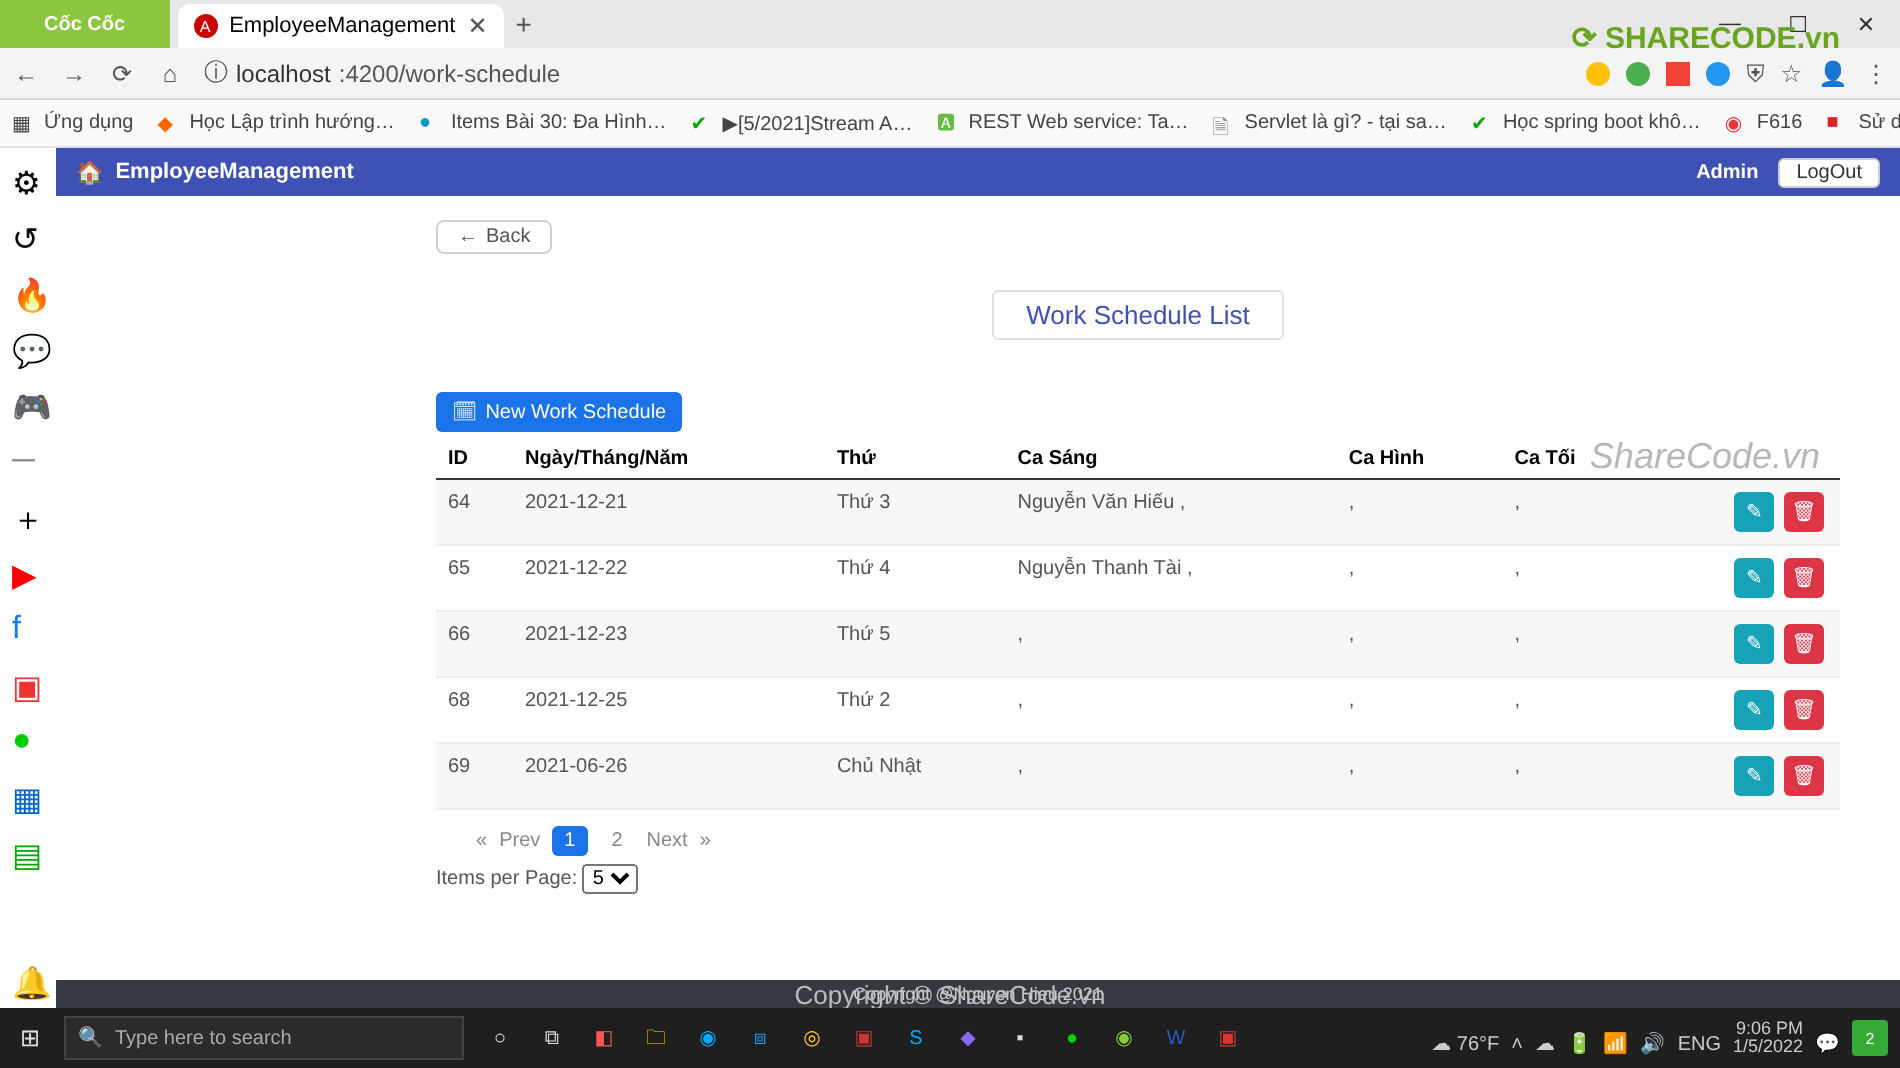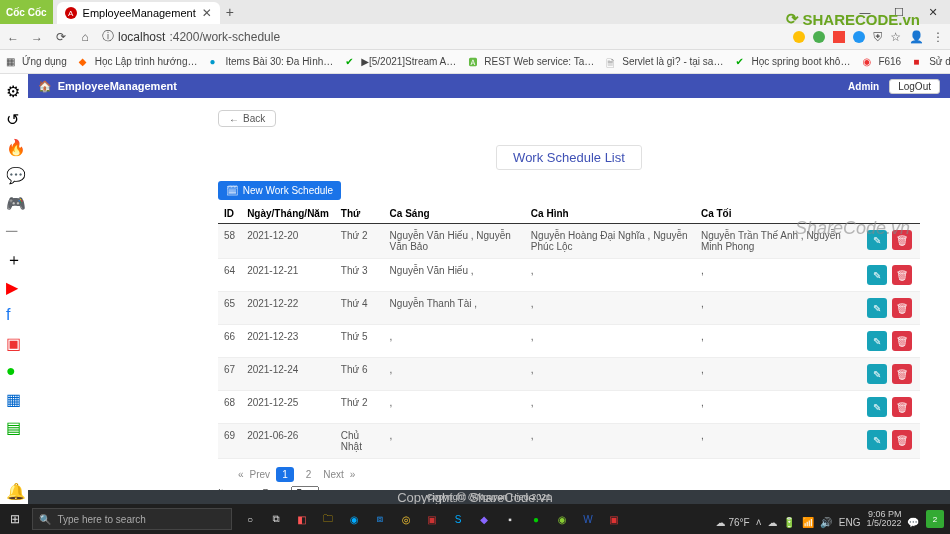--- a/index.html
+++ b/index.html
@@ -1,20 +1,20 @@
 <!DOCTYPE html>
 <html><head>
 <meta charset="utf-8">
 <style>
   * { margin: 0; padding: 0; box-sizing: border-box; font-family: "Segoe UI", Arial, sans-serif; }
   body { width: 950px; height: 534px; overflow: hidden; background: #fff; position: relative; }
 
   
   .titlebar { height: 24px; background: #e8e8e8; display: flex; align-items: stretch; font-size: 11px; }
-  .coccoc { background: #8bc63f; color: #fff; font-weight: bold; padding: 0 6px; display: flex; align-items: center; font-size: 10px; }
+  .coccoc { background: #8bc63f; color: #fff; font-weight: bold; padding: 0 22px; display: flex; align-items: center; font-size: 10px; }
   .tab { background: #fff; border-top-left-radius: 6px; border-top-right-radius: 6px; display: flex; align-items: center; padding: 0 8px; margin: 2px 0 0 4px; font-size: 11px; gap: 6px; }
   .tab .fav { width: 12px; height: 12px; background:#c00; border-radius:50%; color:#fff; font-size:8px; display:flex;align-items:center;justify-content:center;}
   .tab .close { font-size: 12px; color: #555; cursor:pointer;}
   .newtab { color:#555; padding:0 6px; display:flex;align-items:center;font-size:14px;}
   .winctrl { margin-left:auto; display:flex; }
   .winctrl div { width:34px; display:flex; align-items:center; justify-content:center; color:#333; font-size:11px;}
 
   
   .addrbar { height: 26px; background:#f4f4f4; border-bottom:1px solid #ddd; display:flex; align-items:center; padding:0 6px; gap:10px; font-size:12px; color:#555;}
   .addrbar .ico { width:14px; text-align:center; cursor:pointer;}
@@ -37,21 +37,21 @@
   
   .apphdr { position:absolute; left:28px; right:0; top:74px; height:24px; background:#3f51b5; color:#fff; display:flex; align-items:center; padding:0 10px; font-size:11px;}
   .apphdr .home { margin-right:6px; }
   .apphdr .title { font-weight:600; }
   .apphdr .admin { margin-left:auto; font-weight:600; font-size:10px;}
   .apphdr .logout { background:#fff; color:#333; border:1px solid #ccc; border-radius:3px; padding:1px 8px; font-size:10px; margin-left:10px; cursor:pointer;}
 
   
   .content { position:absolute; left:28px; right:0; top:98px; bottom:40px; overflow:auto; padding:10px 30px 0 190px;}
   .backbtn { border:1px solid #d0d0d0; border-radius:4px; background:#fff; color:#555; font-size:10px; padding:2px 10px; cursor:pointer; display:inline-flex; align-items:center; gap:4px;}
-  .card-title { border:1px solid #e0e0e0; border-radius:3px; padding:4px 16px; color:#3f51b5; font-size:13px; display:inline-block; margin:18px auto 10px;}
+  .card-title { border:1px solid #e0e0e0; border-radius:3px; padding:4px 16px; color:#3f51b5; font-size:13px; display:inline-block; margin:18px auto 26px;}
   .center { text-align:center;}
   .watermark1 { position:absolute; right:40px; top:120px; color:#888; font-size:18px; font-style:italic; opacity:.6; pointer-events:none;}
   .watermark2 { position:absolute; left:0;right:0; top:490px; text-align:center; color:#bbb; font-size:13px; pointer-events:none;}
   .watermarkLogo { position:absolute; right:30px; top:10px; font-size:15px; font-weight:bold; color:#6aa520; display:flex; align-items:center; gap:4px;}
   .newbtn { background:#1a73e8; color:#fff; border:none; border-radius:3px; font-size:10px; padding:4px 8px; cursor:pointer; display:inline-flex; align-items:center; gap:4px;}
 
   table { width:100%; border-collapse:collapse; font-size:10px; margin-top:4px;}
   thead th { text-align:left; font-weight:700; padding:4px 6px; border-bottom:1px solid #333;}
   tbody td { padding:6px 6px; border-bottom:1px solid #eee; vertical-align:top; color:#555;}
   tbody tr:nth-child(odd){ background:#f7f7f7;}
@@ -214,32 +214,20 @@
         <th>Ngày/Tháng/Năm</th>
         <th>Thứ</th>
         <th>Ca Sáng</th>
         <th>Ca Hình</th>
         <th>Ca Tối</th>
         <th></th>
       </tr>
     </thead>
     <tbody id="tbody">
         <tr>
-          <td>58</td>
-          <td>2021-12-20</td>
-          <td>Thứ 2</td>
-          <td>Nguyễn Văn Hiếu , Nguyễn Văn Bảo</td>
-          <td>Nguyễn Hoàng Đại Nghĩa , Nguyễn Phúc Lộc</td>
-          <td>Nguyễn Trần Thế Anh , Nguyễn Minh Phong</td>
-          <td style="white-space:nowrap;text-align:right">
-       <button class="rowbtn edit">✎</button>
-       <button class="rowbtn del">🗑</button>
-     </td>
-        </tr>
-        <tr>
           <td>64</td>
           <td>2021-12-21</td>
           <td>Thứ 3</td>
           <td>Nguyễn Văn Hiếu ,</td>
           <td>,</td>
           <td>,</td>
           <td style="white-space:nowrap;text-align:right">
        <button class="rowbtn edit">✎</button>
        <button class="rowbtn del">🗑</button>
      </td>
@@ -253,32 +241,20 @@
           <td>,</td>
           <td style="white-space:nowrap;text-align:right">
        <button class="rowbtn edit">✎</button>
        <button class="rowbtn del">🗑</button>
      </td>
         </tr>
         <tr>
           <td>66</td>
           <td>2021-12-23</td>
           <td>Thứ 5</td>
-          <td>,</td>
-          <td>,</td>
-          <td>,</td>
-          <td style="white-space:nowrap;text-align:right">
-       <button class="rowbtn edit">✎</button>
-       <button class="rowbtn del">🗑</button>
-     </td>
-        </tr>
-        <tr>
-          <td>67</td>
-          <td>2021-12-24</td>
-          <td>Thứ 6</td>
           <td>,</td>
           <td>,</td>
           <td>,</td>
           <td style="white-space:nowrap;text-align:right">
        <button class="rowbtn edit">✎</button>
        <button class="rowbtn del">🗑</button>
      </td>
         </tr>
         <tr>
           <td>68</td>

